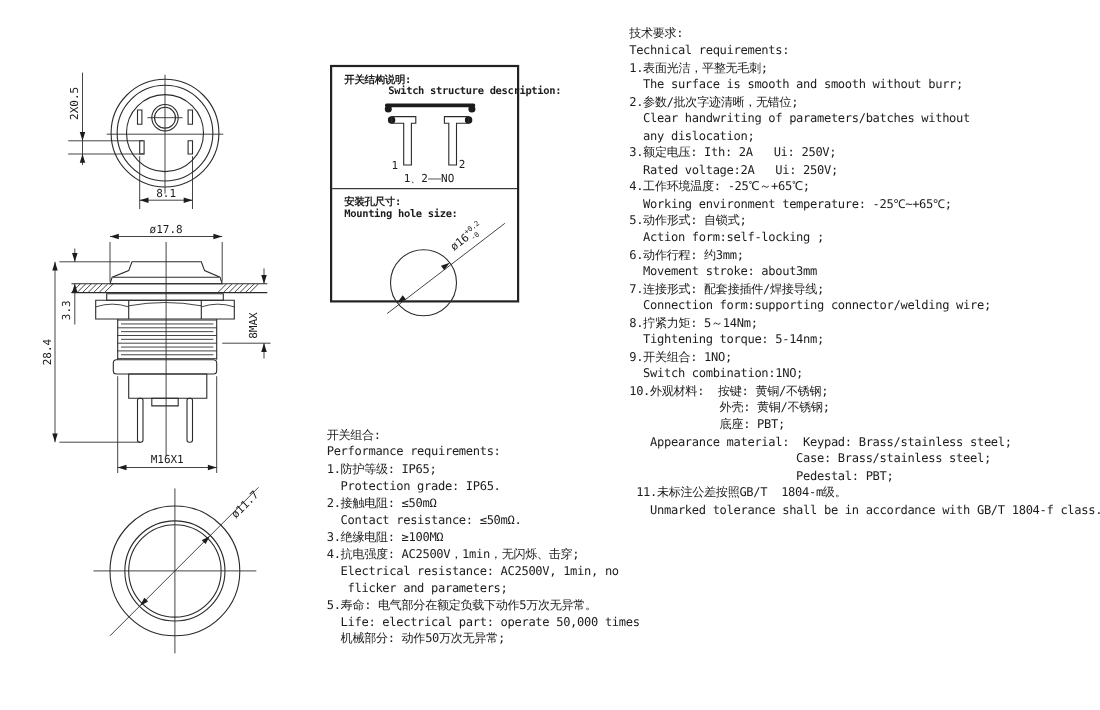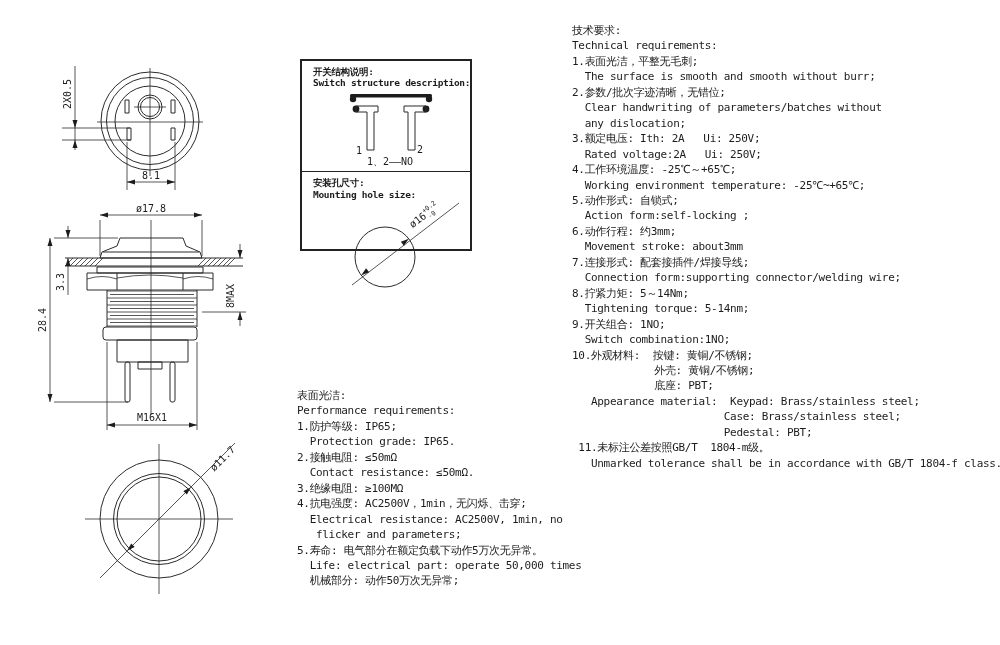--- a/index.html
+++ b/index.html
@@ -6,21 +6,21 @@
   #sheet{position:relative;width:1000px;height:645px;background:#ffffff;overflow:hidden;
          font-family:"DejaVu Sans Mono","Liberation Mono",monospace;color:#1c1c1c;}
   svg{position:absolute;overflow:visible;}
   svg line, svg path, svg rect, svg circle, svg polygon{vector-effect:non-scaling-stroke;}
   .ln{stroke:#2b2b2b;stroke-width:1;fill:none;}
   .thin{stroke:#2b2b2b;stroke-width:0.8;fill:none;}
   .fil{fill:#1c1c1c;stroke:none;}
   svg text{font-family:"DejaVu Sans Mono","Liberation Mono",monospace;fill:#1c1c1c;font-size:10px;}
   .textblock{position:absolute;}
   .tline{white-space:pre;font-size:11px;line-height:15.45px;letter-spacing:-0.3px;}
-  #structure-box{position:absolute;left:300px;top:59px;width:172px;height:192px;
+  #structure-box{position:absolute;left:300px;top:59px;width:172px;height:216px;
                  border:2px solid #222;box-sizing:border-box;background:#fff;}
   #box-divider{position:absolute;left:0;top:110px;width:100%;height:0;border-top:1.5px solid #222;}
   .box-title{position:absolute;left:11px;font-size:9.5px;font-weight:bold;white-space:pre;letter-spacing:-0.3px;}
 </style>
 </head>
 <body>
 
 <div id="sheet">
 
   <svg style="left:40px;top:30px;" width="230" height="170" viewBox="0 0 230 170">
@@ -167,21 +167,21 @@
     <g>
       <line class="thin" x1="25" y1="148" x2="160" y2="13"></line>
       <polygon class="fil" points="115.8,57.2 111.9,64.6 108.4,61.1"></polygon>
       <polygon class="fil" points="52.2,120.8 59.7,116.9 56.2,113.4"></polygon>
       <text x="150" y="31" text-anchor="middle" transform="rotate(-45 150 31)">ø11.7</text>
     </g>
   </svg>
 
   <div id="structure-box">
     <div class="box-title" style="top:5px;">开关结构说明:</div>
-    <div class="box-title" style="top:16px;">Switch structure description:</div>
+    <div class="box-title" style="top:16px;margin-left:40px;">Switch structure description:</div>
 
     <svg style="left:0;top:0;" width="172" height="110" viewBox="0 0 172 110">
       <rect class="fil" x="48" y="33" width="82" height="3.5" rx="1.5"></rect>
       <circle class="fil" cx="51" cy="38" r="3.2"></circle>
       <circle class="fil" cx="127" cy="38" r="3.2"></circle>
       <circle class="fil" cx="54" cy="48" r="3.4"></circle>
       <circle class="fil" cx="124" cy="48" r="3.4"></circle>
       <path class="ln" d="M54,45 L76,45 L76,51 L72,51 L72,89 L65,89 L65,51 L54,51 Z"></path>
       <path class="ln" d="M124,45 L102,45 L102,51 L106,51 L106,89 L113,89 L113,51 L124,51 Z"></path>
       <text x="60" y="93" font-size="7.5" text-anchor="end">1</text>
@@ -199,21 +199,21 @@
       <line class="thin" x1="50" y1="114" x2="157" y2="32"></line>
       <polygon class="fil" points="106.8,67.8 101.9,74.7 98.9,70.7"></polygon>
       <polygon class="fil" points="59.2,104.2 67.1,101.3 64.1,97.3"></polygon>
       <text transform="rotate(-37.5 124 47)" x="124" y="47" text-anchor="middle" font-size="11">
         <tspan>ø16</tspan><tspan dy="-5" font-size="6.5">+0.2</tspan><tspan dx="-14" dy="8" font-size="6.5">-0</tspan>
       </text>
     </svg>
   </div>
 
   <div class="textblock" style="left:297px;top:388px;">
-      <div class="tline">表面光洁:</div>
+      <div class="tline">开关组合:</div>
       <div class="tline">Performance requirements:</div>
       <div class="tline">1.防护等级: IP65;</div>
       <div class="tline">  Protection grade: IP65.</div>
       <div class="tline">2.接触电阻: ≤50mΩ</div>
       <div class="tline">  Contact resistance: ≤50mΩ.</div>
       <div class="tline">3.绝缘电阻: ≥100MΩ</div>
       <div class="tline">4.抗电强度: AC2500V，1min，无闪烁、击穿;</div>
       <div class="tline">  Electrical resistance: AC2500V, 1min, no</div>
       <div class="tline">   flicker and parameters;</div>
       <div class="tline">5.寿命: 电气部分在额定负载下动作5万次无异常。</div>

